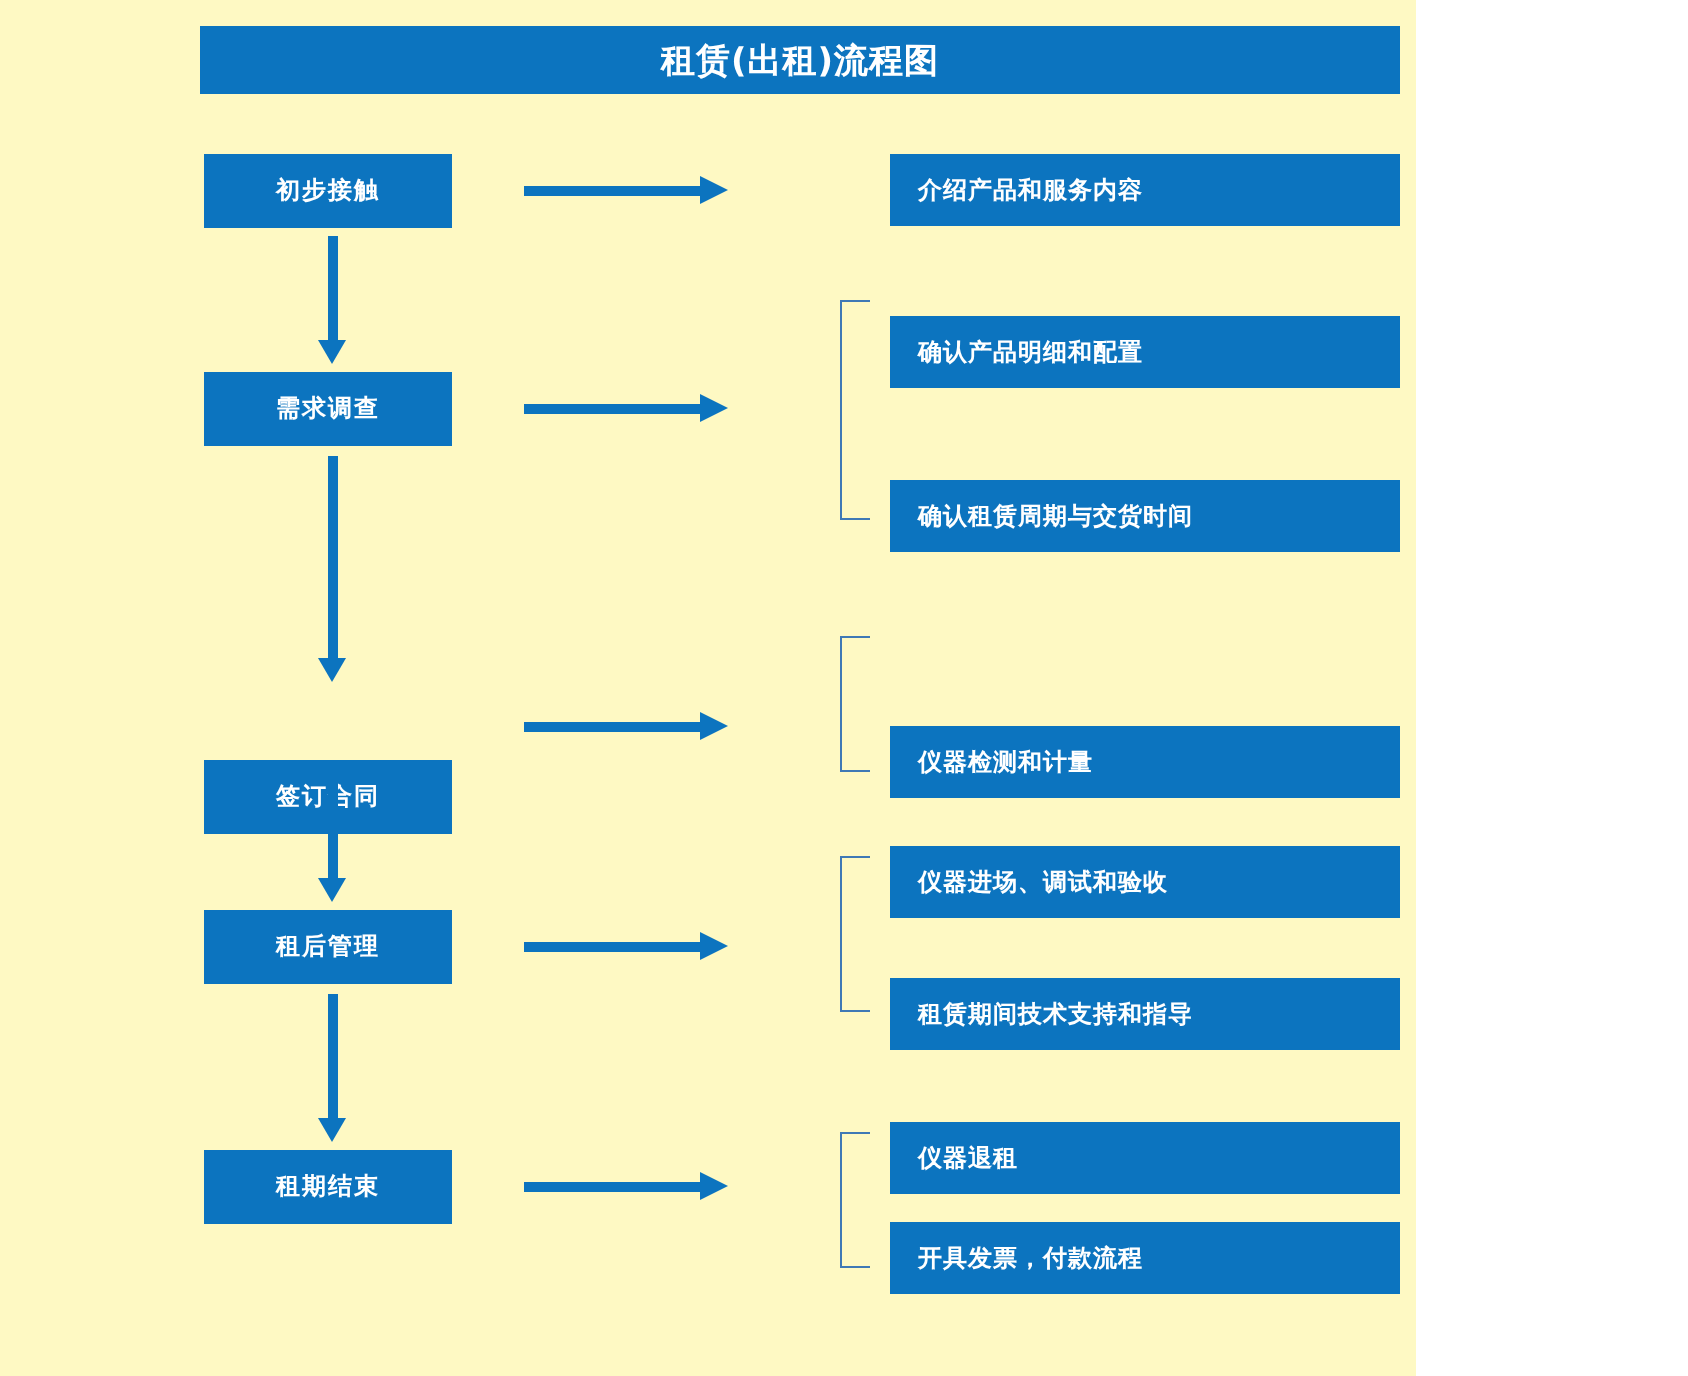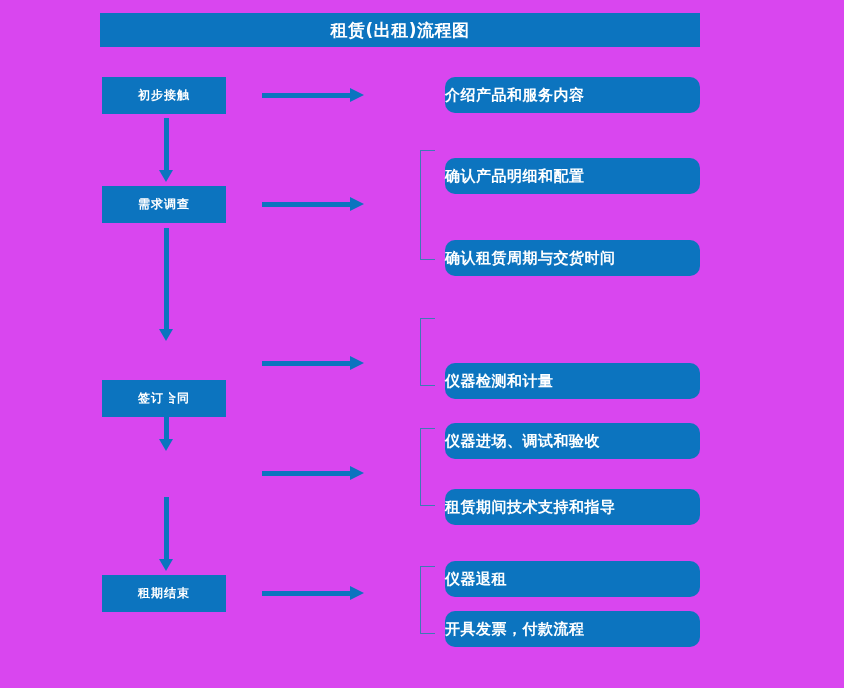--- a/index.html
+++ b/index.html
@@ -6,23 +6,23 @@
   html, body {
     margin: 0;
     padding: 0;
     background: #ffffff;
   }
   body {
     font-family: "DejaVu Sans", "Liberation Sans", sans-serif;
   }
   #canvas {
     position: relative;
-    width: 844px;
+    width: 708px;
     height: 688px;
-    background: #d946ef;
+    background: #fef9c3;
     overflow: hidden;
     text-align: center;
   }
 
   
   .title-bar {
     position: absolute;
     left: 100px;
     top: 13px;
     width: 600px;
@@ -55,25 +55,25 @@
 
   
   .detail-box {
     position: absolute;
     left: 445px;
     height: 36px;
     background: #0c74bf;
     color: #ffffff;
     display: flex;
     align-items: center;
+    padding-left: 14px;
     box-sizing: border-box;
-    font-size: 15px;
+    font-size: 12px;
     font-weight: bold;
     letter-spacing: 0.5px;
-    border-radius: 10px;
   }
 
   
   .h-arrow {
     position: absolute;
     left: 262px;
     width: 102px;
     height: 14px;
   }
   .h-arrow .shaft {
@@ -133,20 +133,21 @@
 </head>
 <body>
 
 <div id="canvas">
 
   <div class="title-bar">租赁(出租)流程图</div>
 
   <div class="stage-box" style="top:77px;">初步接触</div>
   <div class="stage-box" style="top:186px;">需求调查</div>
   <div class="stage-box" style="top:345px;margin-top:35px;">签订合同</div>
+  <div class="stage-box" style="top:455px;">租后管理</div>
   <div class="stage-box" style="top:575px;">租期结束</div>
 
   <div class="v-arrow" style="top:118px; height:64px;">
     <div class="shaft" style="height:52px;"></div>
     <div class="head"></div>
   </div>
   <div class="v-arrow" style="top:228px; height:113px;">
     <div class="shaft" style="height:101px;"></div>
     <div class="head"></div>
   </div>

